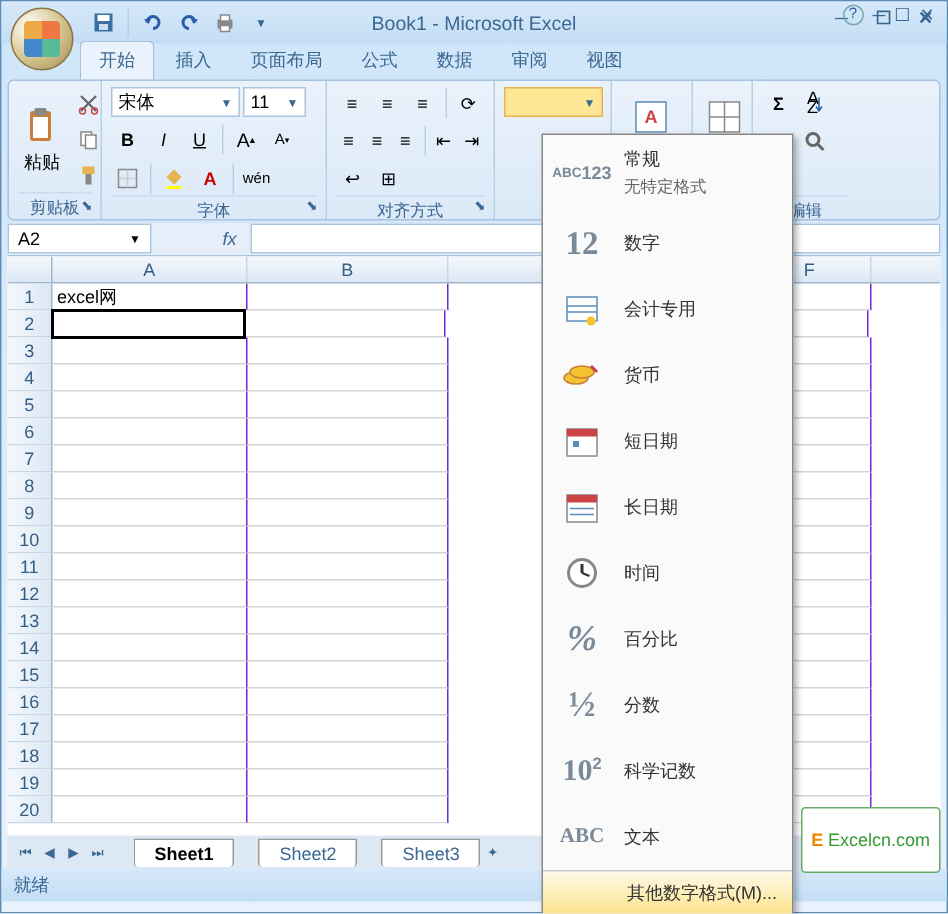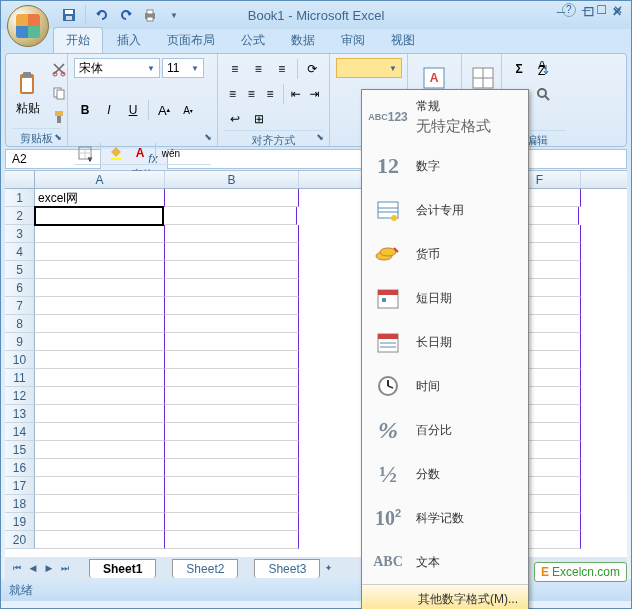--- a/index.html
+++ b/index.html
@@ -49,21 +49,21 @@
 .sheet-tabs{height:22px;background:#dce8f4;display:flex;align-items:center;padding:0 4px;margin:0 4px}
 .nav-btn{width:16px;height:16px;display:flex;align-items:center;justify-content:center;color:#3b6892;font-size:9px}
 .sheet-tab{padding:2px 13px;background:#fff;border:1px solid #999;border-bottom:none;margin-left:16px;color:#3b6892;border-radius:0 0 3px 3px}
 .sheet-tab.active{background:#fff;font-weight:bold;color:#000}
 .statusbar{height:22px;background:linear-gradient(#d7e9fa,#c3ddf4);display:flex;align-items:center;padding:0 8px;color:#3b6892}
 .dropdown{position:absolute;top:88px;left:360px;width:168px;background:#fafafa;border:1px solid #868686;box-shadow:2px 2px 4px rgba(0,0,0,.3);z-index:100}
 .dd-item{display:flex;align-items:center;padding:8px 10px;gap:12px}
 .dd-icon{width:32px;height:28px;display:flex;align-items:center;justify-content:center;color:#7a8a99;font-size:18px;font-weight:bold}
 .dd-label{color:#333;font-size:12px}
 .dd-footer{background:linear-gradient(#fef9e8,#fce38a);border-top:1px solid #ccc;padding:6px 10px;text-align:right;color:#333}
-.watermark{position:absolute;right:4px;bottom:26px;background:#fff;border:1px solid #6a6;padding:2px 6px;font-size:11px;color:#393;border-radius:3px;z-index:200}
+.watermark{position:absolute;right:4px;bottom:26px;background:#fff;border:1px solid #6a6;padding:14px 6px;font-size:11px;color:#393;border-radius:3px;z-index:200}
 .watermark b{color:#e80}
 .mdi-controls{position:absolute;right:8px;top:2px;display:flex;gap:6px;color:#3b6892}
 .icon-svg{width:16px;height:16px}
 .sep{width:1px;height:20px;background:#b8cfe5;margin:0 2px}
 </style>
 </head>
 <body>
 
 <div class="window">
   <div class="titlebar">
@@ -155,21 +155,21 @@
                 <rect x="6" y="7" width="4" height="7" fill="#888"></rect>
               </svg>
             </div>
         </div>
       </div>
       <div class="group-label">剪贴板</div>
       <div class="dialog-launcher">⬊</div>
     </div>
 
     <div class="group" style="width:150px">
-      <div class="vstack" style="gap:21px">
+      <div class="vstack" style="gap:4px">
         <div class="hstack">
           <div class="combo" style="width:86px">
               <span>宋体</span>
               <span class="arrow">▼</span>
             </div>
           <div class="combo" style="width:42px">
               <span>11</span>
               <span class="arrow">▼</span>
             </div>
         </div>
@@ -482,21 +482,21 @@
   </div>
 
   <div class="dropdown">
     <div class="dd-item">
       <div class="dd-icon" style="font-family:serif">
           <div style="font-size:9px;line-height:9px">ABC</div>
           <div style="font-size:12px;line-height:13px">123</div>
         </div>
       <div class="vstack">
           <div class="dd-label" style="font-weight:normal">常规</div>
-          <div style="font-size:15px;color:#666">无特定格式</div>
+          <div style="font-size:11px;color:#666">无特定格式</div>
         </div>
     </div>
     <div id="dd-items">
         <div class="dd-item">
           <div class="dd-icon">
             <span style="font-family:serif;font-size:22px">12</span>
           </div>
           <div class="dd-label">数字</div>
         </div>
         <div class="dd-item">

